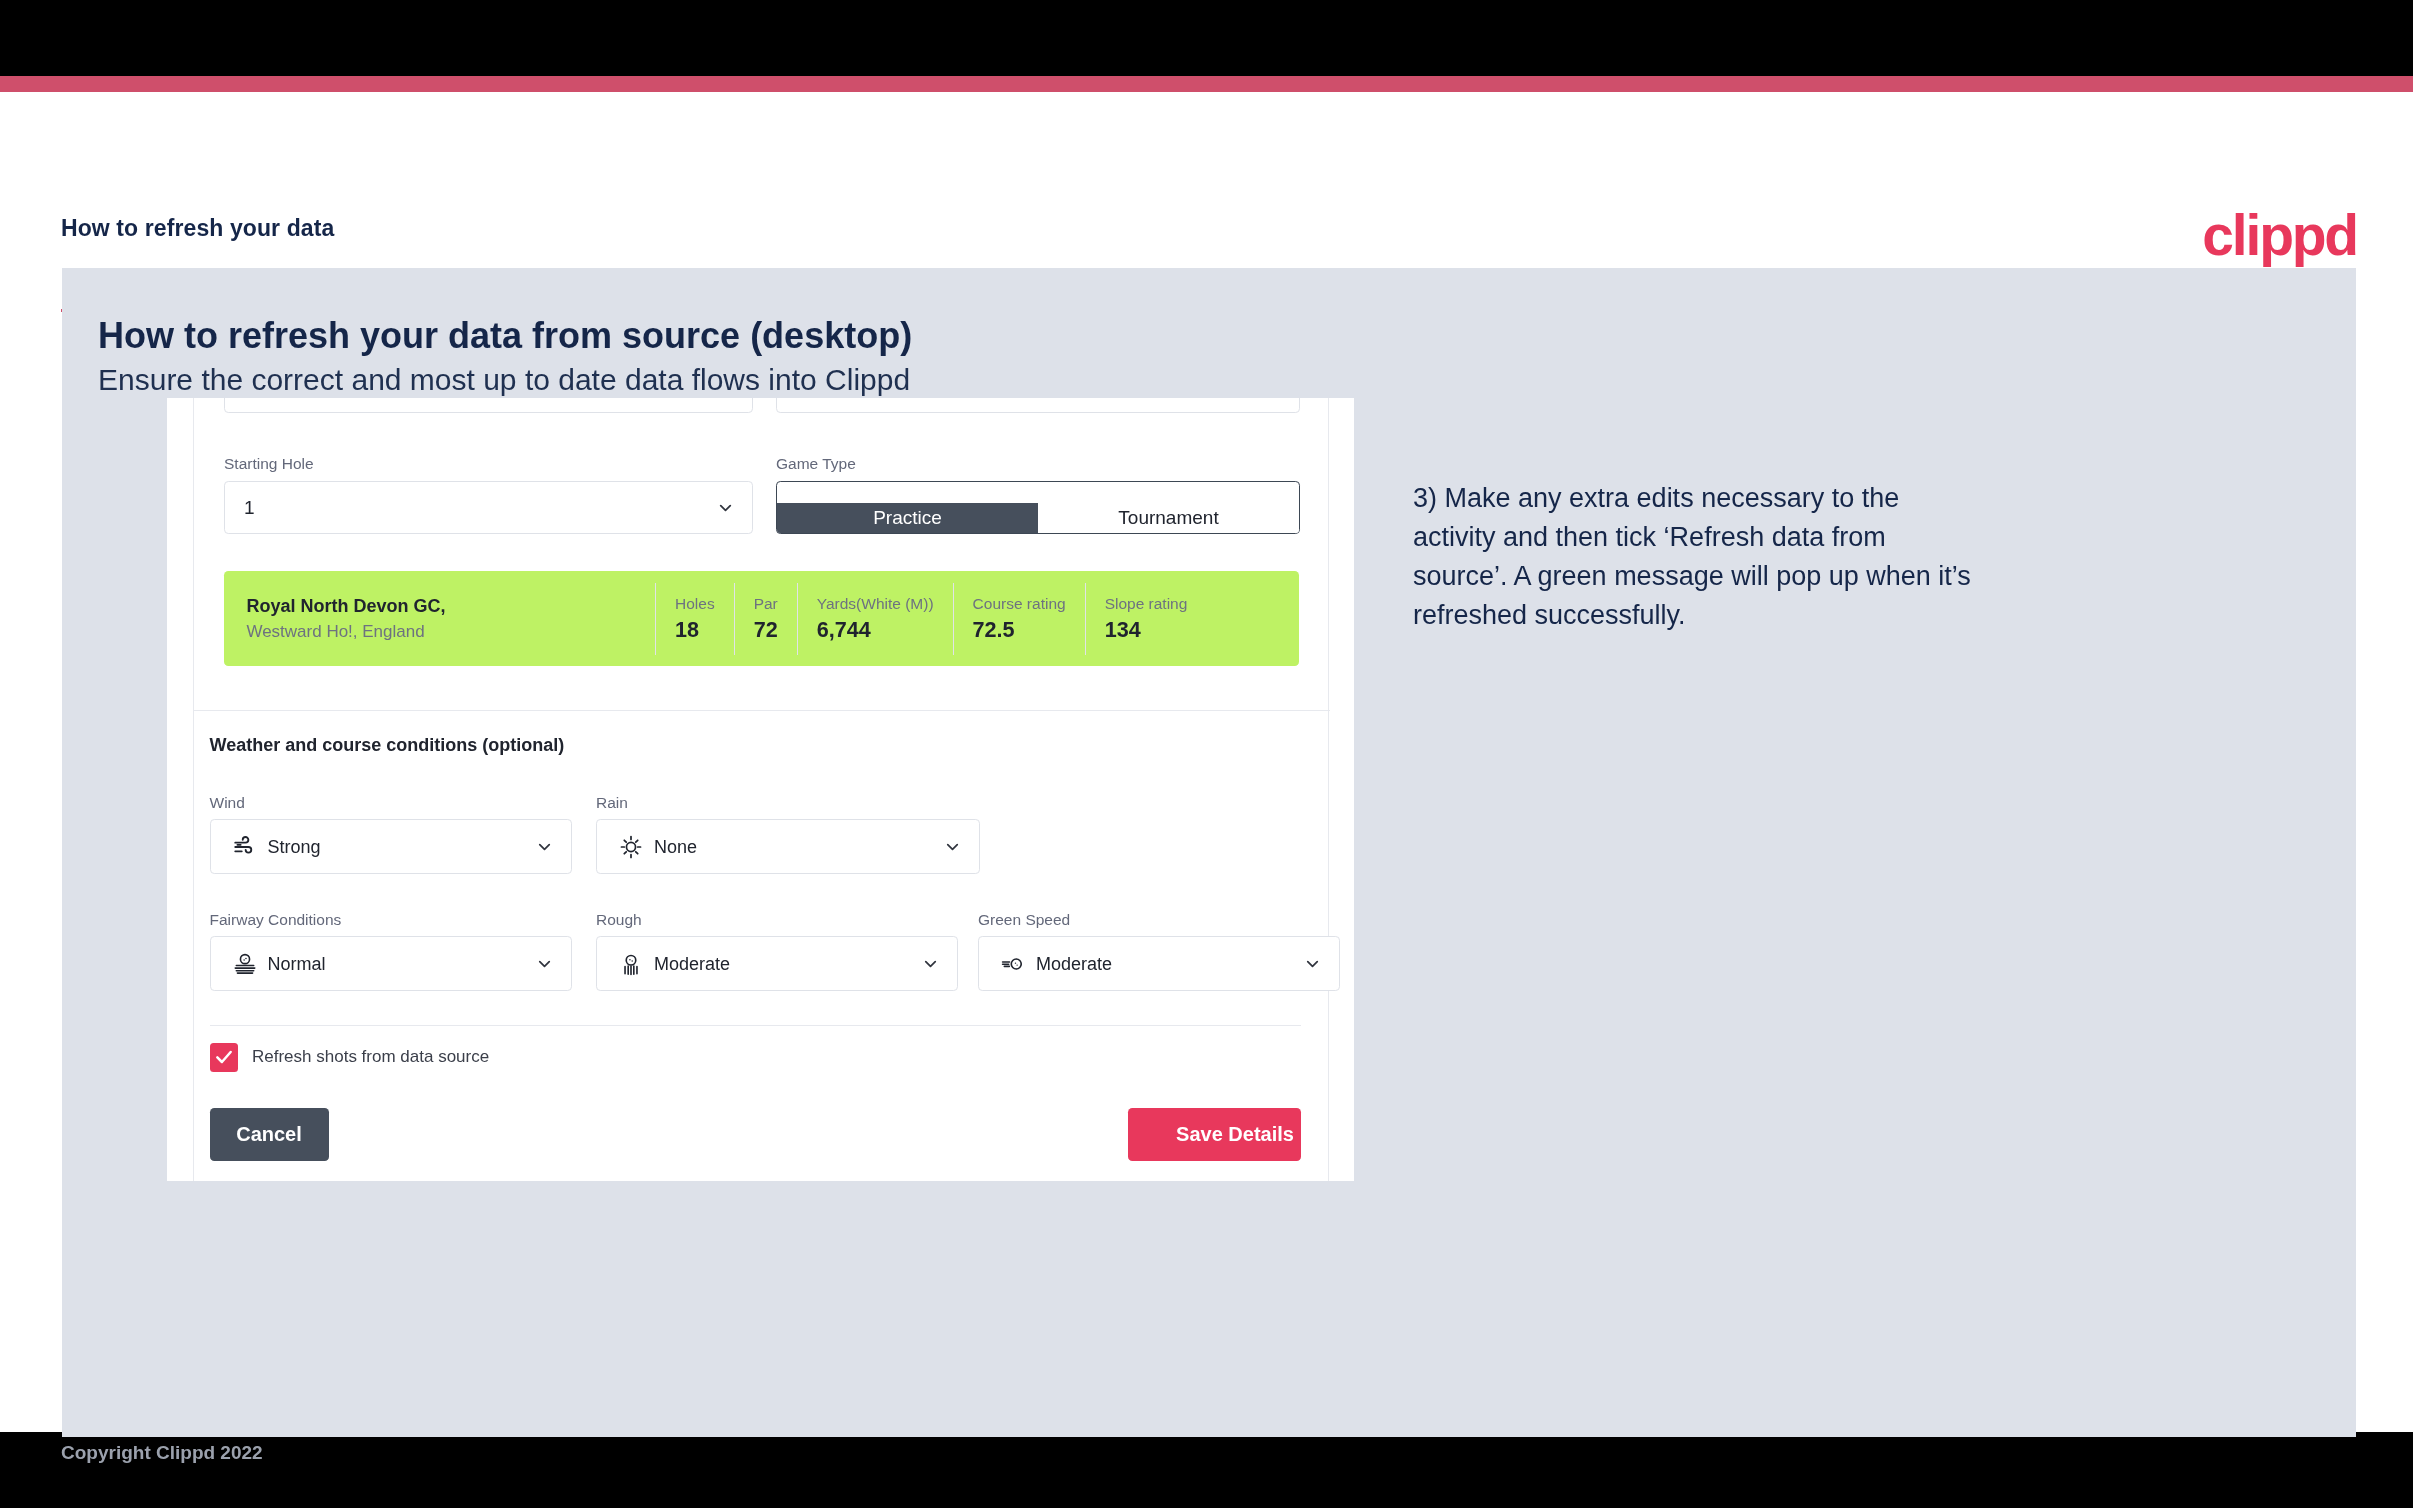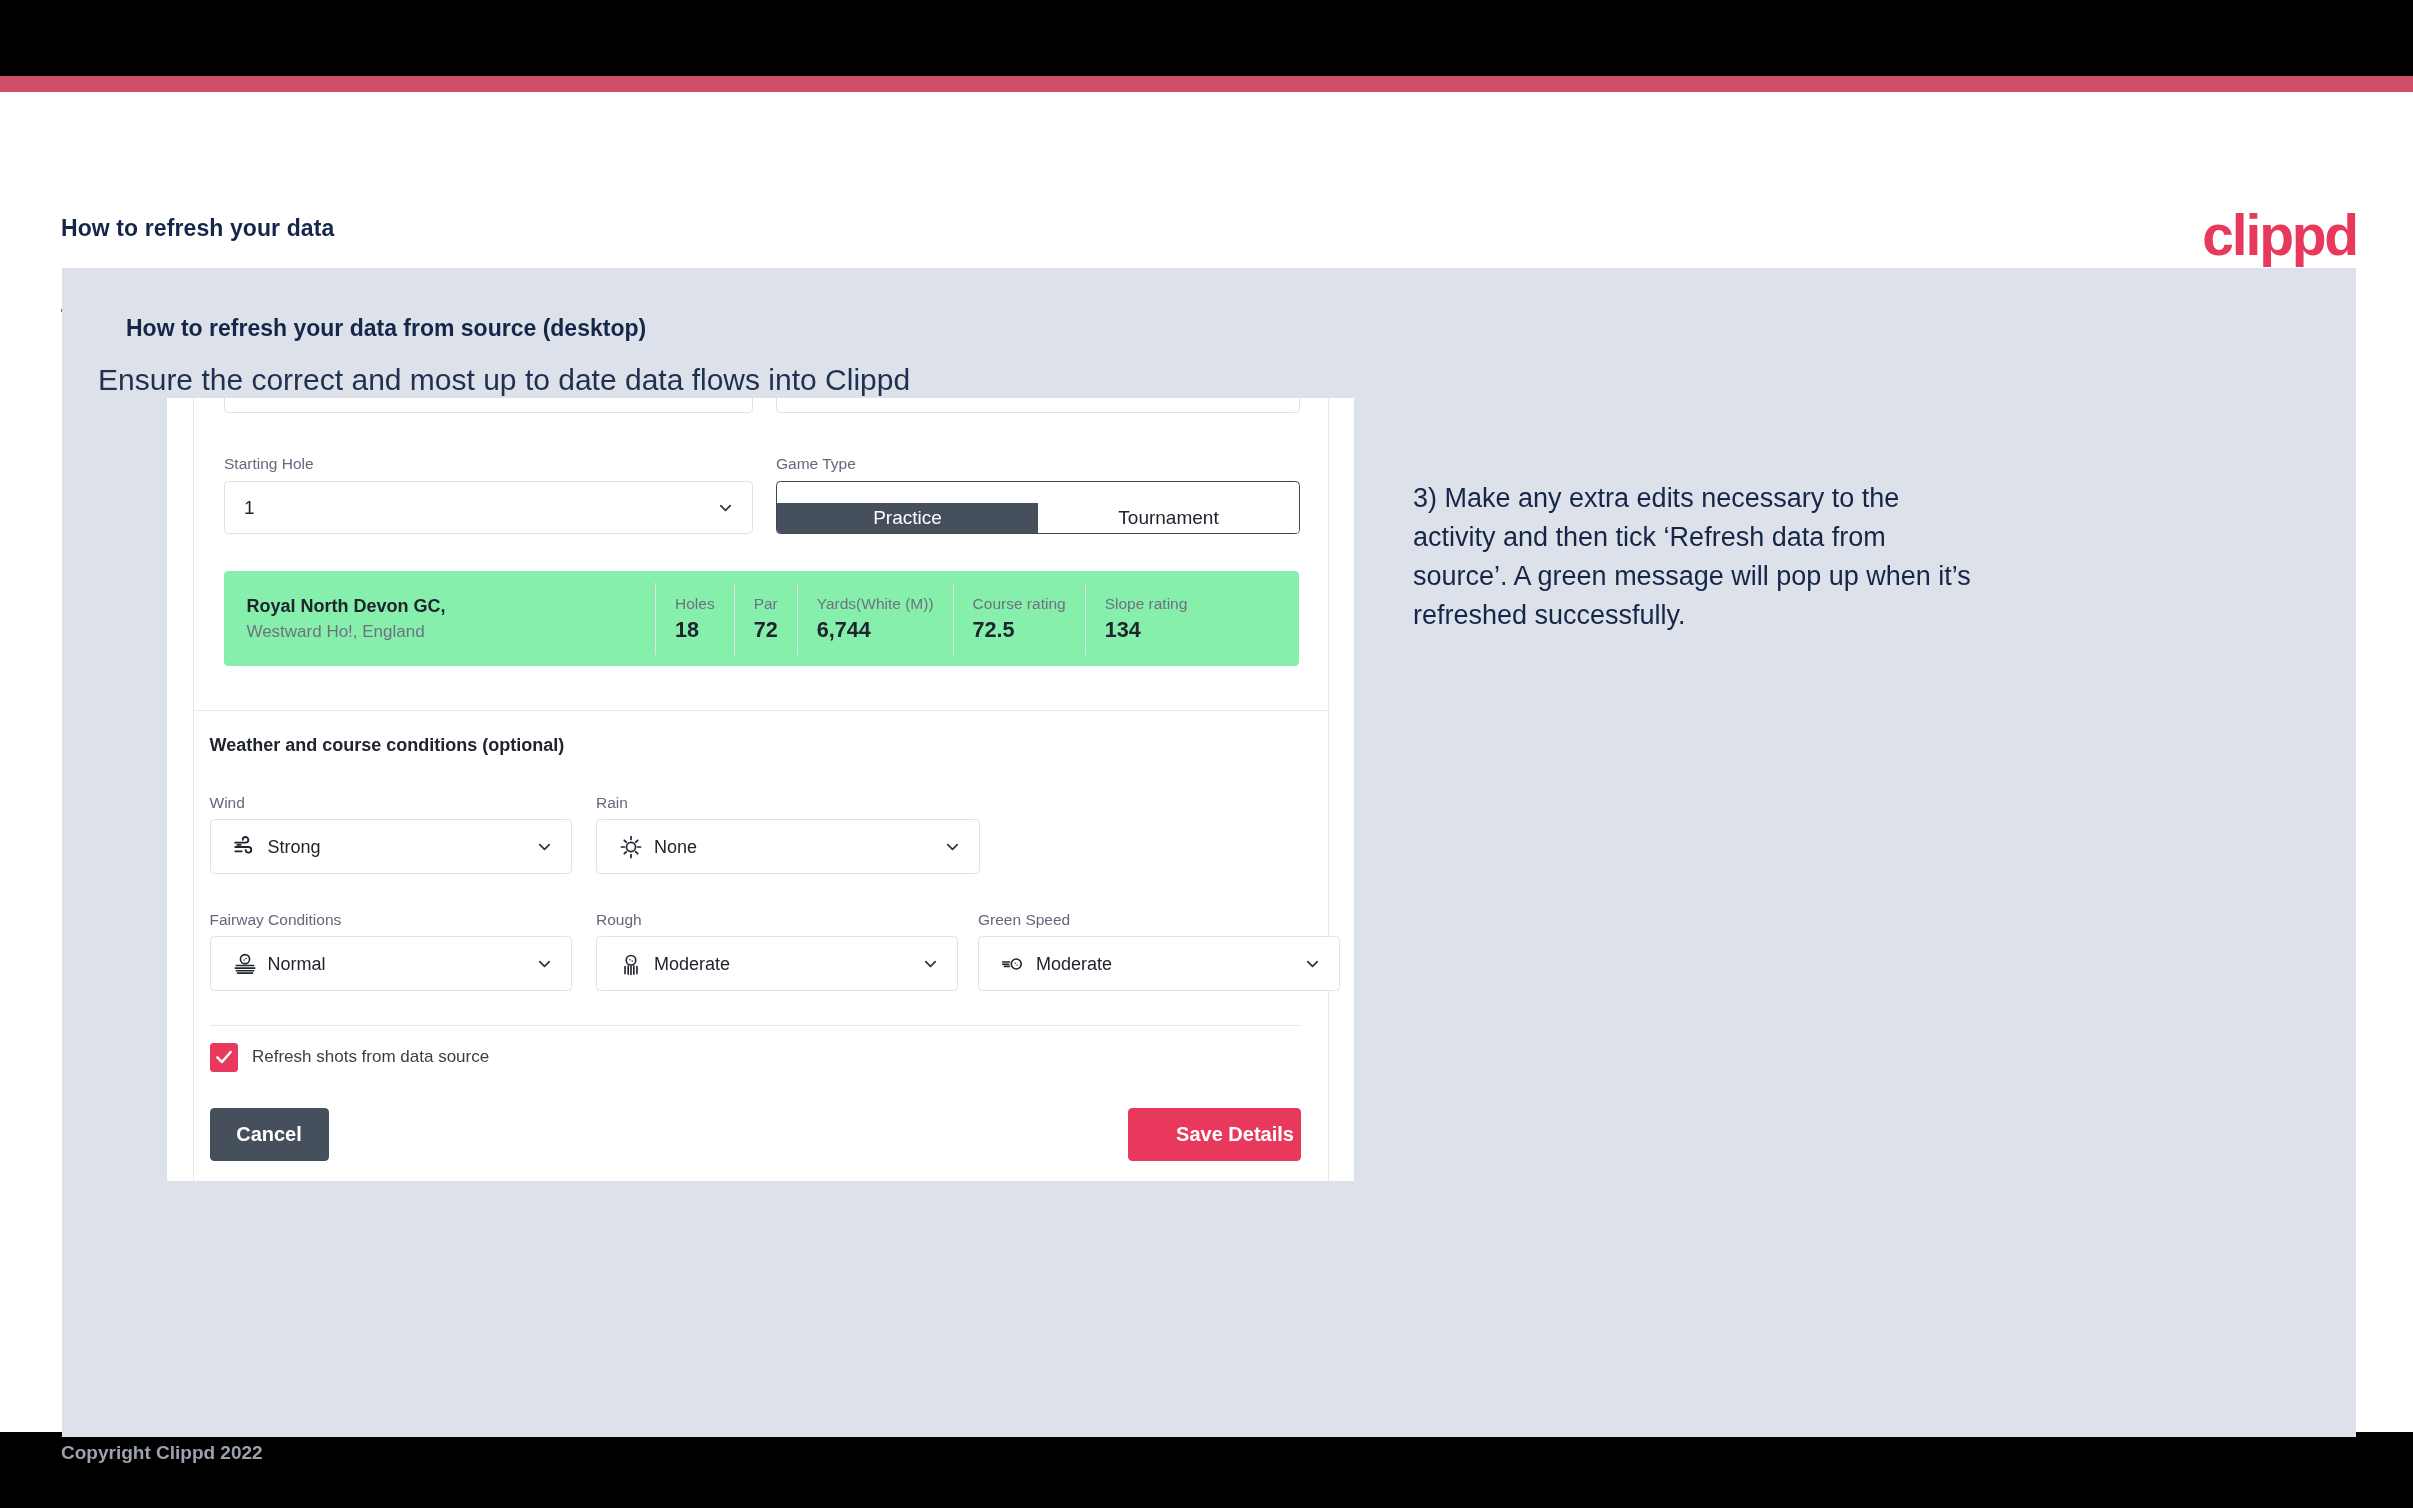--- a/index.html
+++ b/index.html
@@ -75,25 +75,24 @@
     top: 192px;
     width: 2294px;
     height: 1169px;
     background: #dde1e9;
   }
 
   .panel-title {
     position: absolute;
     left: 36px;
     top: 47px;
-    font-size: 23px;
+    font-size: 36px;
     font-weight: bold;
     color: #152649;
     white-space: nowrap;
-    margin-left: 28px;
   }
   .panel-subtitle {
     position: absolute;
     left: 36px;
     top: 95px;
     font-size: 30px;
     font-weight: normal;
     color: #1f3050;
     white-space: nowrap;
   }
@@ -218,21 +217,21 @@
     margin-top: 21px;
   }
   .toggle-btn.active {
     background: #464f5c;
     color: #ffffff;
   }
 
   
   .course-strip {
     position: absolute;
-    background: #86efac;
+    background: #bef264;
     border-radius: 4.3px;
     display: flex;
     align-items: center;
   }
   .course-name-block {
     flex: 0 0 auto;
     padding-left: 22.4px;
     width: 431px;
   }
   .course-name {

